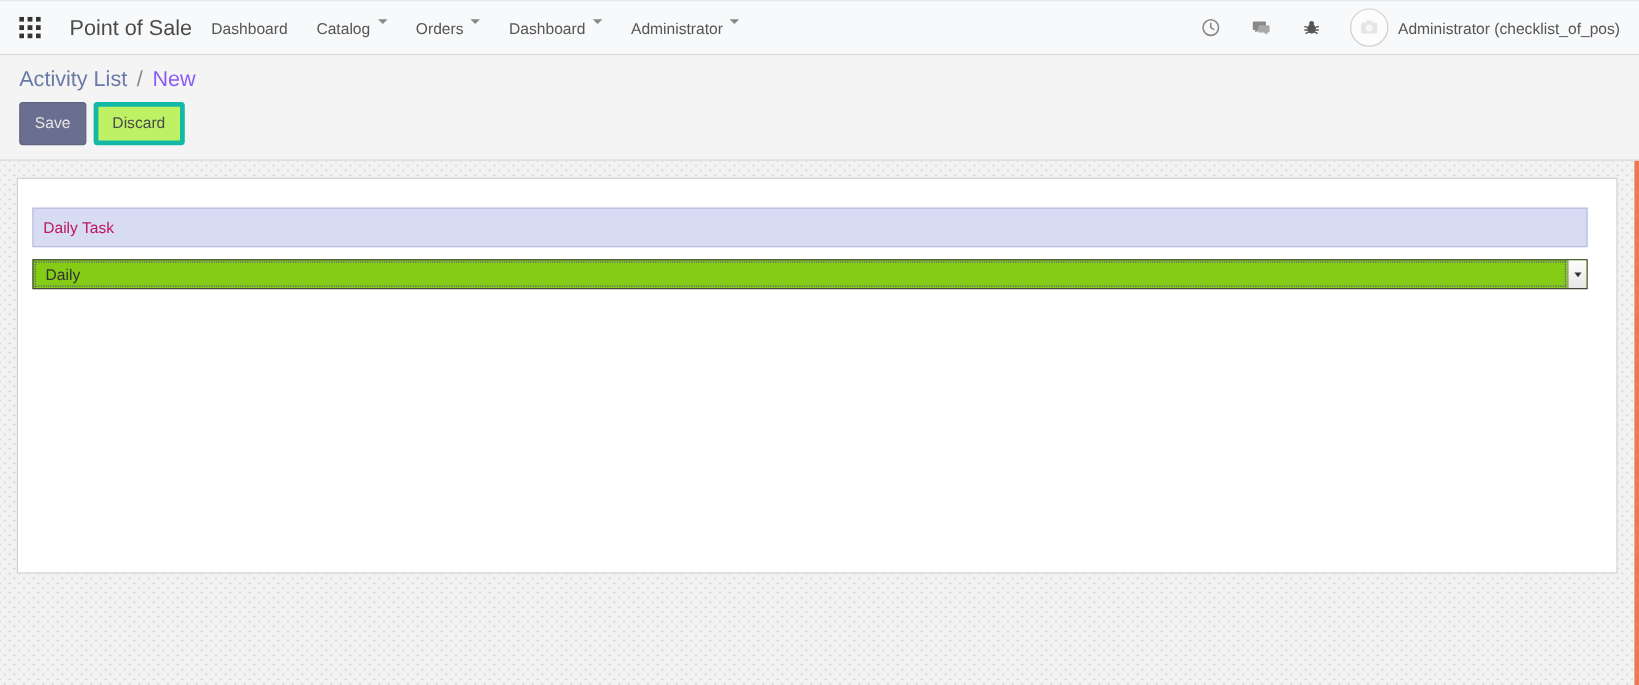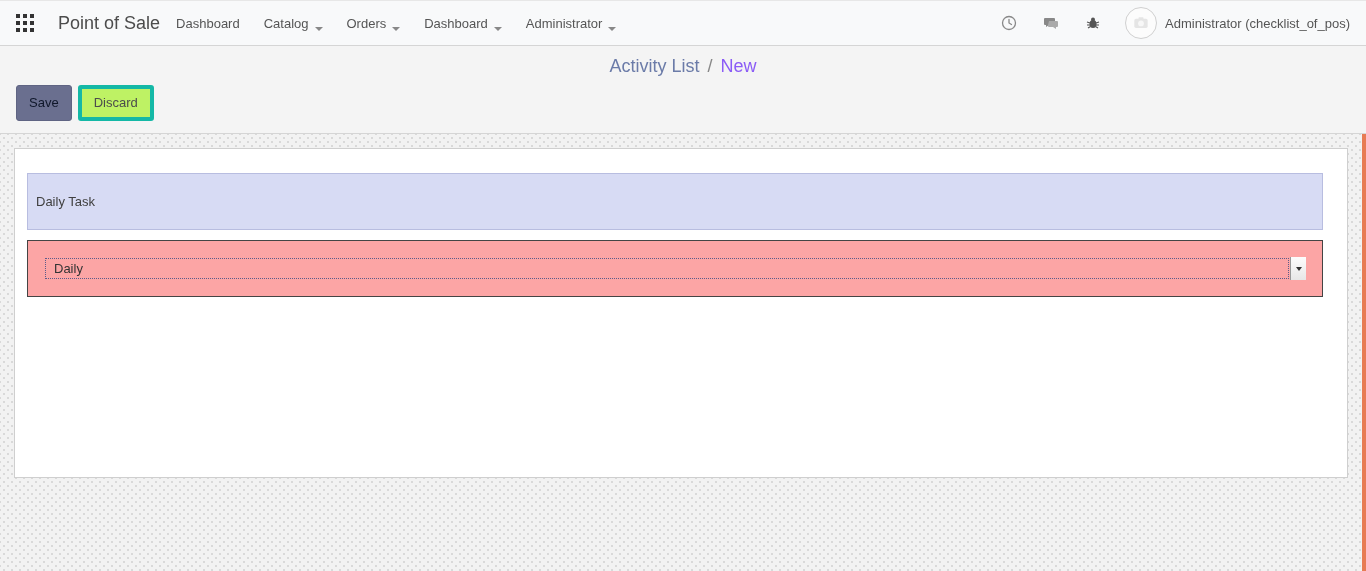--- a/index.html
+++ b/index.html
@@ -36,21 +36,21 @@
     color: #4c4c4c;
     margin-right: 6px;
   }
   .nav-items { display: flex; gap: 4px; }
   .nav-item {
     color: #555;
     font-size: 13px;
     padding: 6px 10px;
     cursor: pointer;
     display: flex;
-    align-items: flex-end;
+    align-items: flex-start;
     gap: 4px;
     border-radius: 3px;
   }
   .caret-down {
     width: 0; height: 0;
     border-left: 4px solid transparent;
     border-right: 4px solid transparent;
     border-top: 4px solid #888;
     margin-left: 2px;
   }
@@ -78,37 +78,36 @@
   
   .control-panel {
     padding: 10px 16px 12px 16px;
     border-bottom: 1px solid #d5d5d5;
     background: #f4f4f4;
   }
   .breadcrumb {
     font-size: 18px;
     display: flex; align-items: baseline; gap: 8px;
     margin-bottom: 8px;
-    justify-content: center;
   }
   .breadcrumb a { color: #6b7ba8; text-decoration: none; cursor: pointer; }
   .breadcrumb .sep { color: #888; }
   .breadcrumb .current { color: #8b5cf6; }
   .cp-buttons { display: flex; gap: 6px; }
   .btn {
     font-size: 13px;
     padding: 5px 12px;
     border-radius: 3px;
     cursor: pointer;
     border: 1px solid transparent;
     line-height: 1.4;
   }
   .btn-primary {
     background: #6a6f8f;
-    color: #0f172a;
+    color: #e5e5e5;
     border-color: #5f6483;
   }
   .btn-secondary {
     background: #bef264;
     color: #4c4c4c;
     border: 4px solid #14b8a6;
   }
 
   
   .form-area {
@@ -134,32 +133,32 @@
     font-weight: 700;
     color: #4c4c4c;
     font-size: 13px;
     padding-left: 12px;
   }
   .field-col { flex: 1; }
   .input-text {
     width: 100%;
     background: #d7dbf4;
     border: 1px solid #b8bde0;
-    padding: 20px 8px;
-    font-size: 13px;
-    color: #404040;
+    padding: 8px 8px;
+    font-size: 13px;
+    color: #be185d;
     outline: none;
   }
   .select-wrap {
     position: relative;
-    background: #fca5a5;
+    background: #84cc16;
     border: 1px solid #444;
     display: flex;
     align-items: stretch;
-    padding: 16px;
+    padding: 0;
   }
   .select-wrap .select-value {
     flex: 1;
     padding: 2px 8px;
     font-size: 13px;
     color: #333;
     border: 1px dotted #5b5b8a;
     margin: 1px;
   }
   .select-wrap .select-btn {

